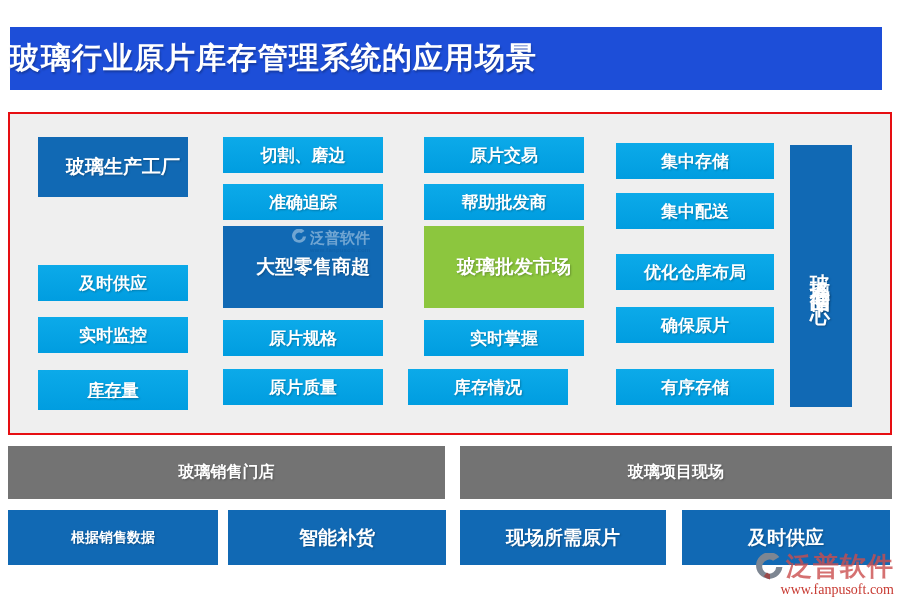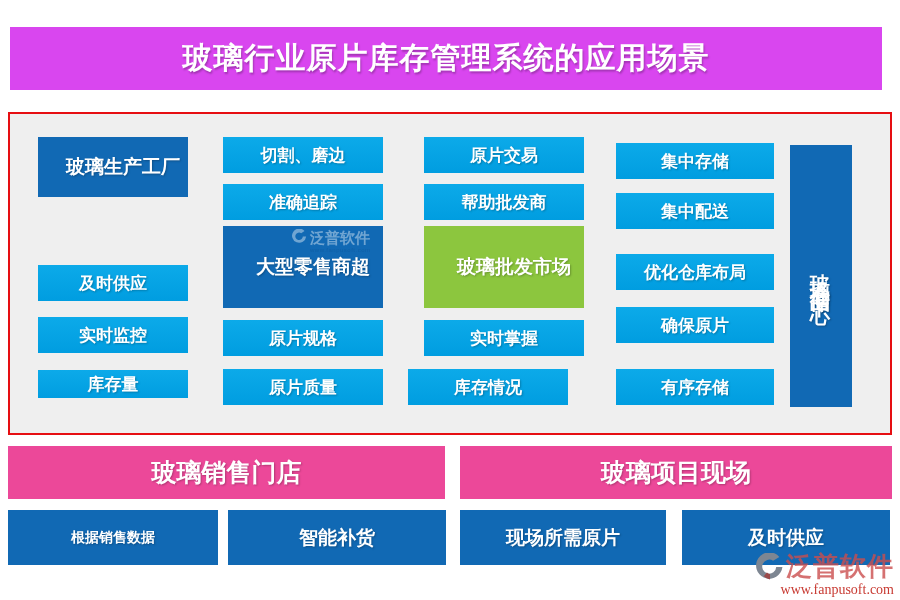--- a/index.html
+++ b/index.html
@@ -3,39 +3,39 @@
 <meta charset="utf-8">
 <style>
   html,body{margin:0;padding:0;}
   .page{
     position:relative; width:900px; height:600px;
     background:#ffffff; overflow:hidden;
     font-family:"Liberation Sans","DejaVu Sans",sans-serif;
   }
   .title-banner{
     position:absolute; left:10px; top:27px; width:872px; height:63px;
-    background:#d946ef; display:flex; align-items:center; justify-content:center;
+    background:#1d4ed8; display:flex; align-items:center; justify-content:flex-start;
   }
   .title-banner span{
     color:#ffffff; font-size:30px; font-weight:bold; letter-spacing:1px;
     text-shadow:1px 2px 2px rgba(0,0,0,0.25);
   }
   .main-area{
     position:absolute; left:8px; top:112px; width:884px; height:323px;
     background:#efefef; border:2px solid #e60e12; box-sizing:border-box;
   }
   .blk{
     position:absolute; display:flex; align-items:center; justify-content:center;
     color:#ffffff; font-weight:bold; font-size:17px; text-align:center;
     text-shadow:1px 1px 2px rgba(0,0,0,0.25); box-sizing:border-box;
   }
   .light{ background:linear-gradient(180deg,#0caae9 0%,#009de0 100%); }
   .dark{ background:#1169b4; }
   .green-blk{ background:#8cc63e; }
-  .yellow{ background:#ec4899; font-size:25px; }
+  .yellow{ background:#737373; font-size:16px; }
   .hdr{ font-size:19px;padding-left:20px; }
   .vertical{
     writing-mode:vertical-rl; text-orientation:upright;
     font-size:20px; letter-spacing:6px;
   }
   .center-watermark{
     position:absolute; left:292px; top:229px; display:flex; align-items:flex-start; gap:3px;
     opacity:0.4; pointer-events:none;
   }
   .center-watermark .wm-txt{ color:#ffffff; font-weight:bold; font-size:15px; line-height:15px;}
@@ -60,21 +60,21 @@
 
   <div class="title-banner">
     <span>玻璃行业原片库存管理系统的应用场景</span>
   </div>
 
   <div class="main-area"></div>
 
   <div class="blk dark hdr" style="left:38px;top:137px;width:150px;height:60px;">玻璃生产工厂</div>
   <div class="blk light" style="left:38px;top:265px;width:150px;height:36px;">及时供应</div>
   <div class="blk light" style="left:38px;top:317px;width:150px;height:36px;">实时监控</div>
-  <div class="blk light" style="left:38px;top:370px;width:150px;height:28px;">库存量</div>
+  <div class="blk light" style="left:38px;top:370px;width:150px;height:40px;text-decoration:underline;">库存量</div>
 
   <div class="blk light" style="left:223px;top:137px;width:160px;height:36px;">切割、磨边</div>
   <div class="blk light" style="left:223px;top:184px;width:160px;height:36px;">准确追踪</div>
   <div class="blk dark hdr" style="left:223px;top:226px;width:160px;height:82px;">大型零售商超</div>
   <div class="blk light" style="left:223px;top:320px;width:160px;height:36px;">原片规格</div>
   <div class="blk light" style="left:223px;top:369px;width:160px;height:36px;">原片质量</div>
 
   <div class="center-watermark">
     <span>
       <svg width="15" height="15" viewBox="0 0 36 36">

